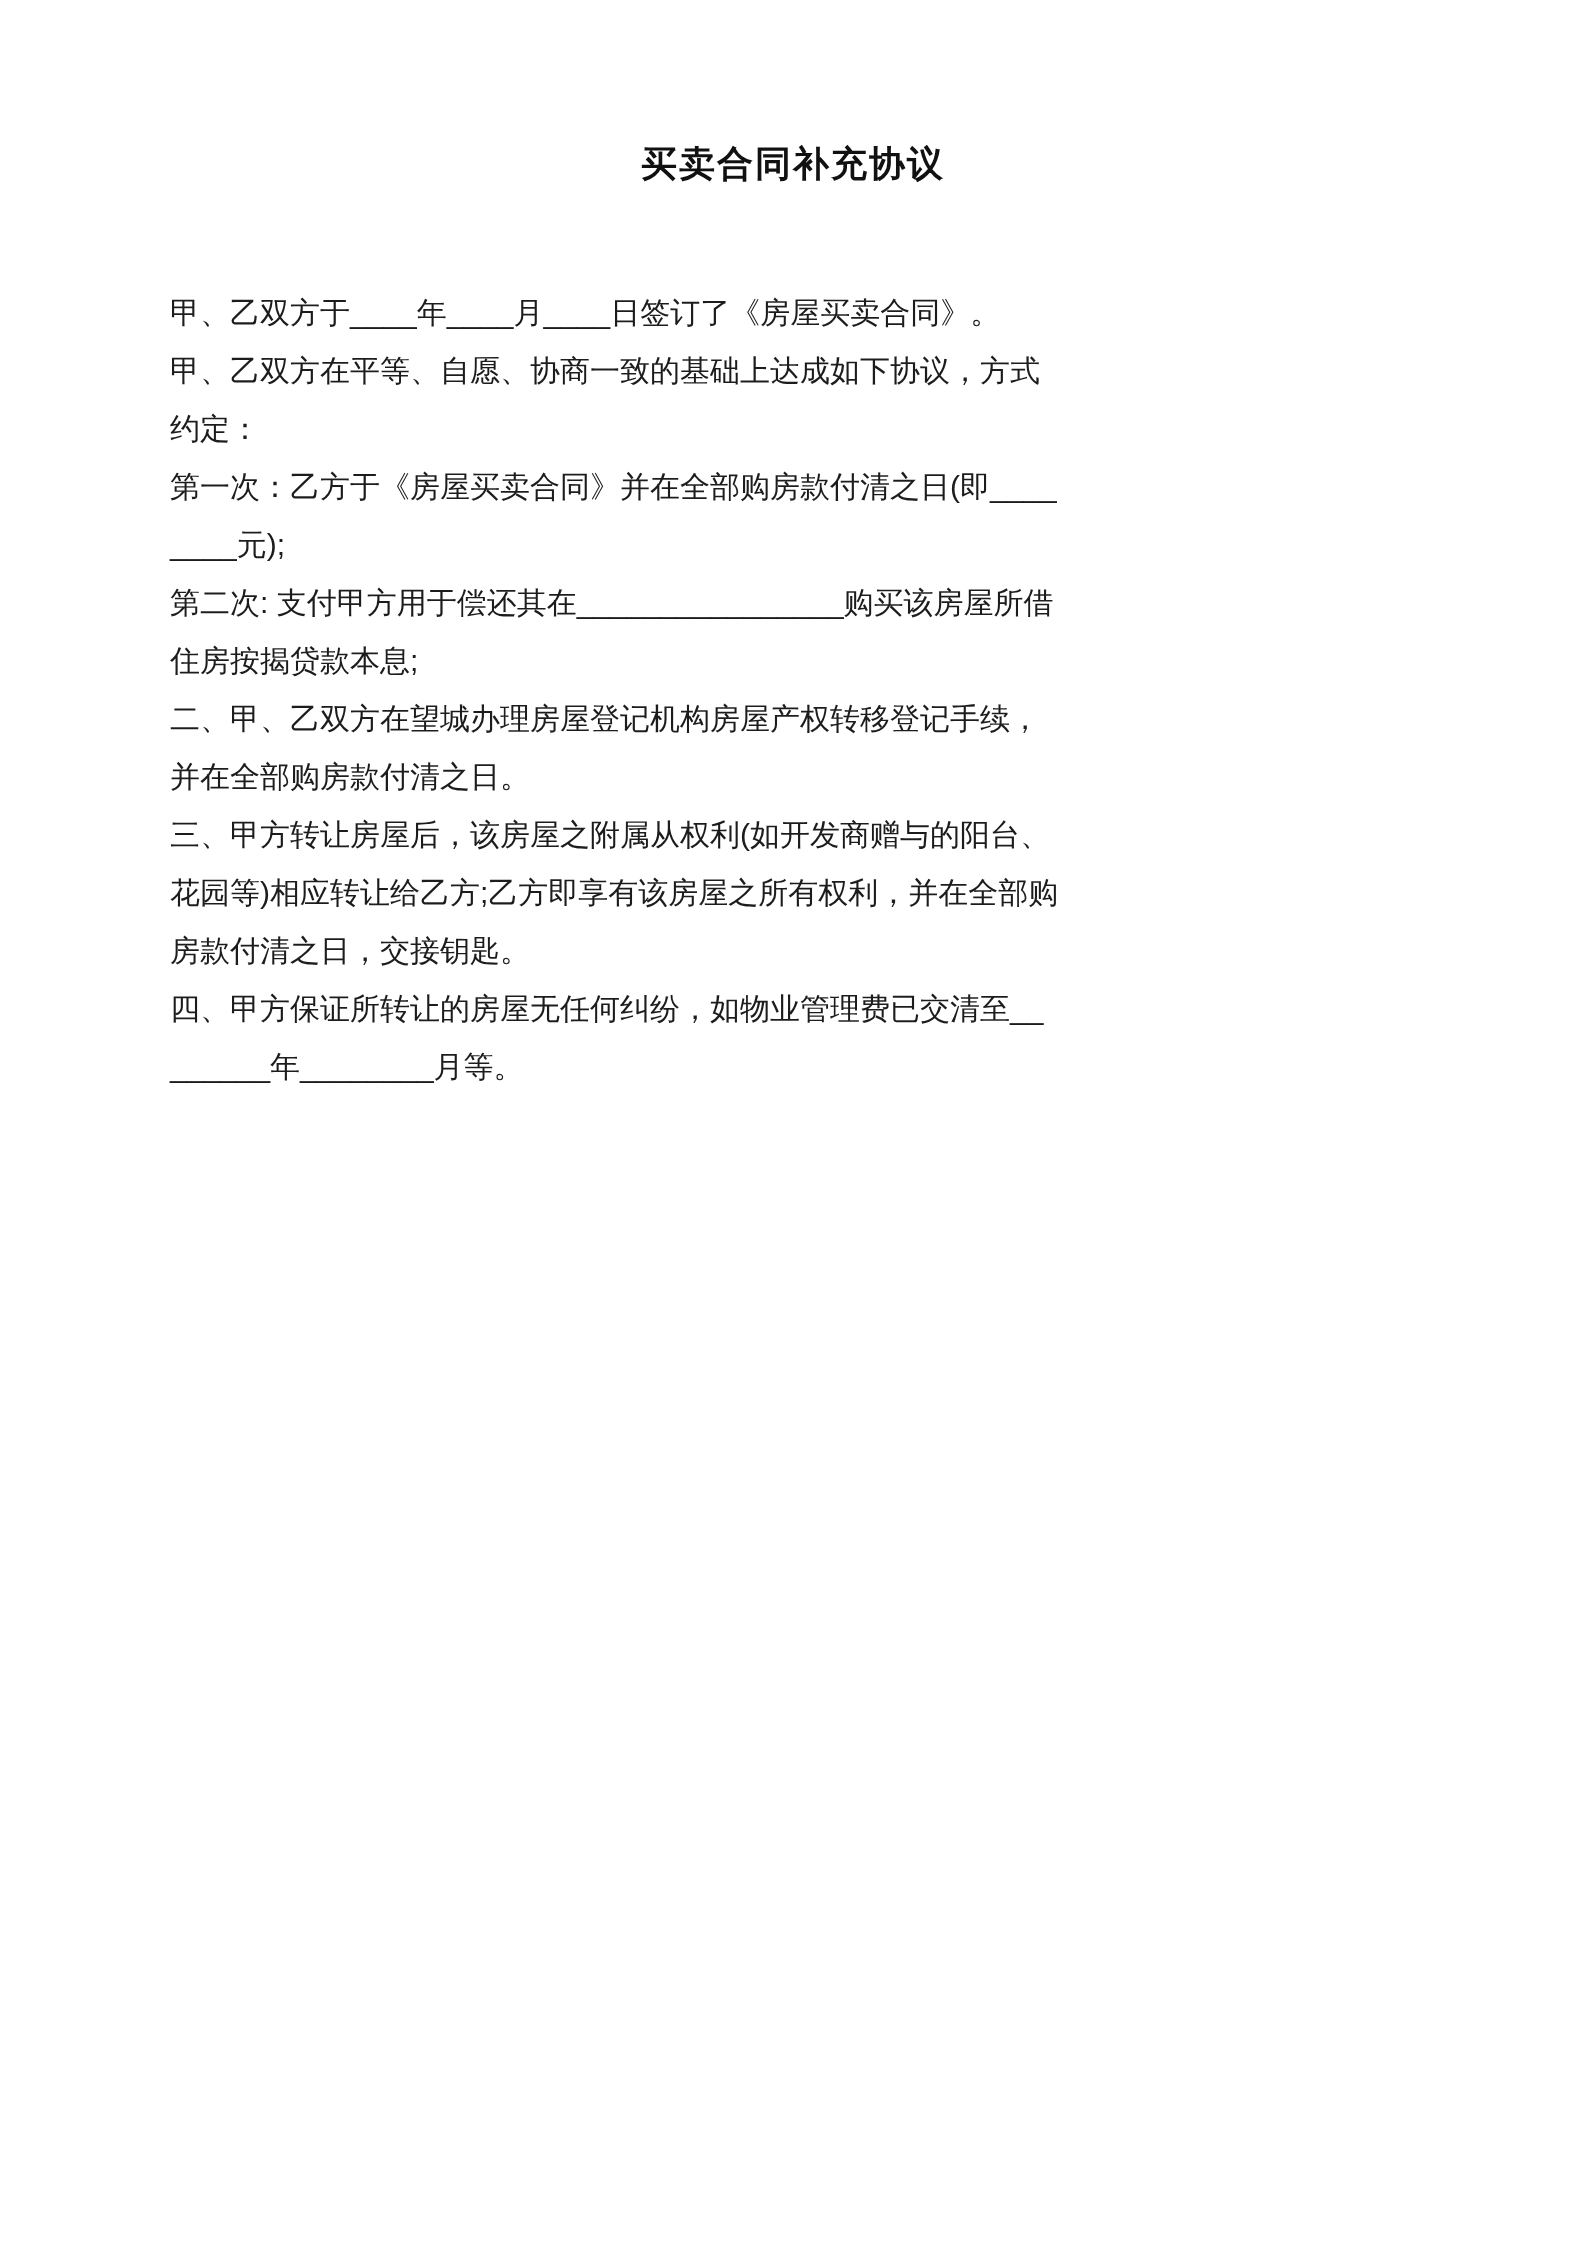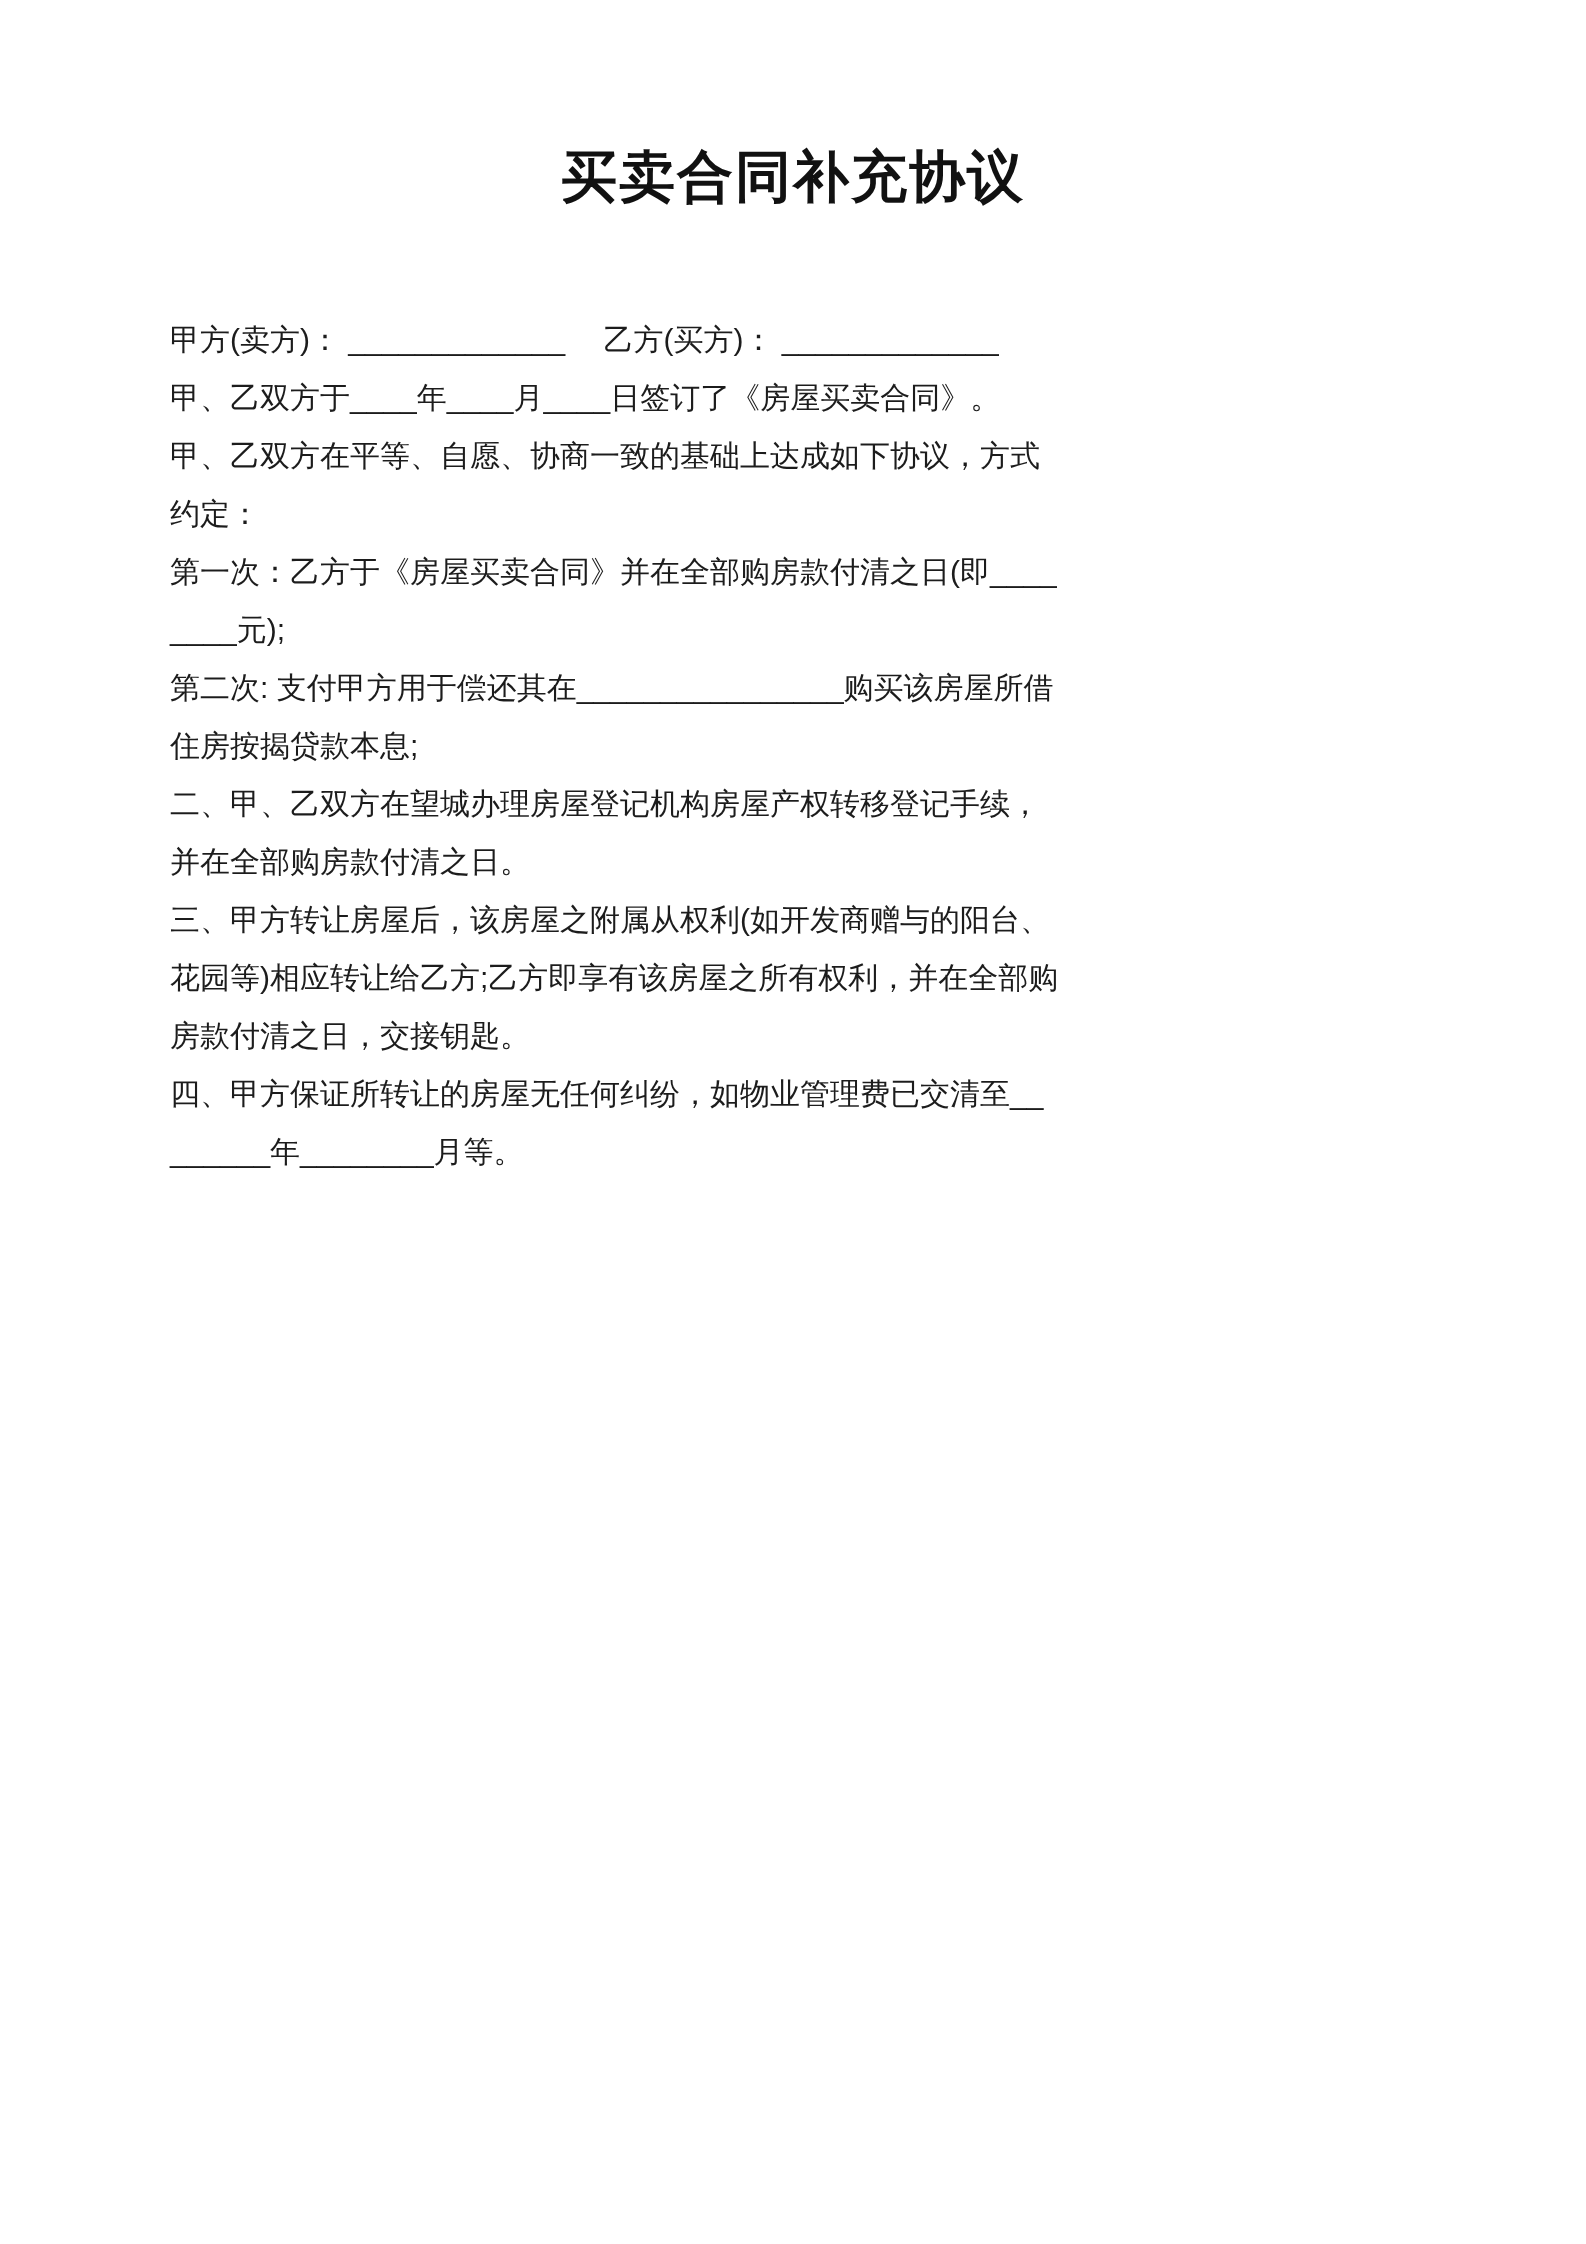--- a/index.html
+++ b/index.html
@@ -14,21 +14,21 @@
     background: #ffffff;
     font-family: "Liberation Sans", "DejaVu Sans", sans-serif;
     color: #1c1c1c;
     overflow: hidden;
     box-sizing: border-box;
   }
   .doc-title {
     margin: 0;
     padding-top: 140px;
     text-align: center;
-    font-size: 56px;
+    font-size: 36px;
     font-weight: 700;
     letter-spacing: 2px;
     color: #111111;
   }
   .doc-body {
     margin: 95px auto 0 170px;
     width: 890px;
   }
   .doc-body p {
     margin: 0;
@@ -41,21 +41,20 @@
     color: #1c1c1c;
   }
 </style>
 </head>
 <body>
 
 <div class="page">
   <h1 class="doc-title">买卖合同补充协议</h1>
 
   <div class="doc-body">
-    <p>甲方(卖方)： _____________　 乙方(买方)： _____________</p>
     <p>甲、乙双方于____年____月____日签订了《房屋买卖合同》。甲、乙双方在平等、自愿、协商一致的基础上达成如下协议，方式约定：</p>
     <p>第一次：乙方于《房屋买卖合同》并在全部购房款付清之日(即________元);</p>
     <p>第二次: 支付甲方用于偿还其在________________购买该房屋所借住房按揭贷款本息;</p>
     <p>二、甲、乙双方在望城办理房屋登记机构房屋产权转移登记手续，并在全部购房款付清之日。</p>
     <p>三、甲方转让房屋后，该房屋之附属从权利(如开发商赠与的阳台、花园等)相应转让给乙方;乙方即享有该房屋之所有权利，并在全部购房款付清之日，交接钥匙。</p>
     <p>四、甲方保证所转让的房屋无任何纠纷，如物业管理费已交清至________年________月等。</p>
   </div>
 </div>
 
 </body></html>

